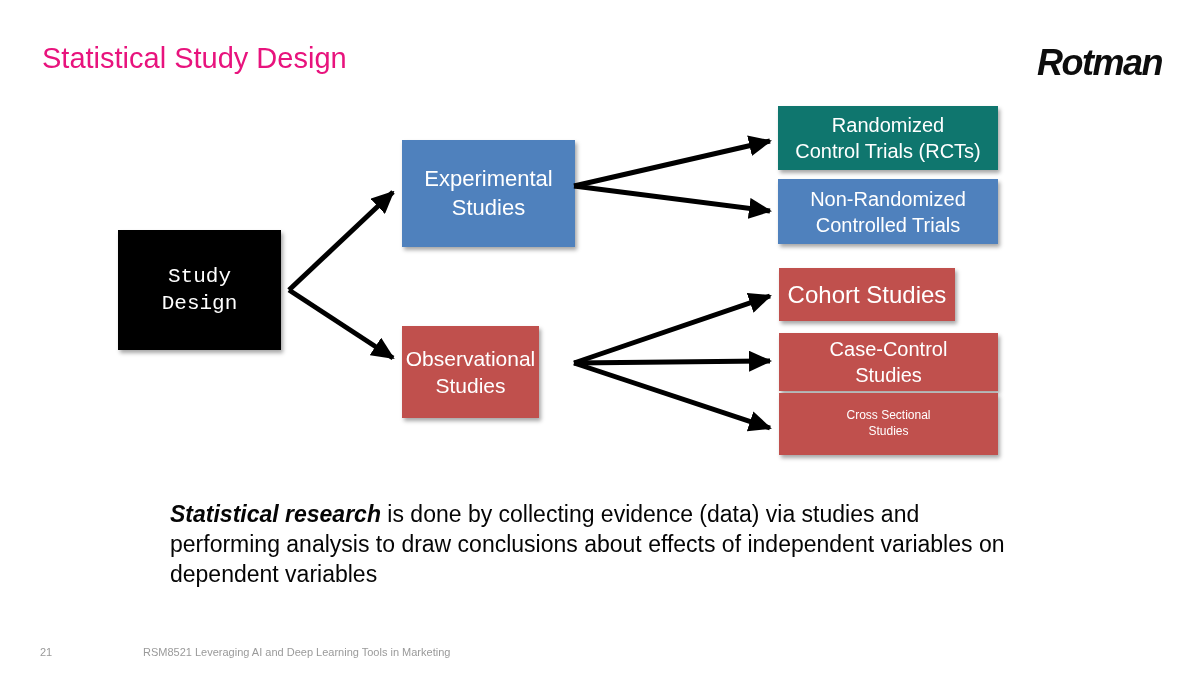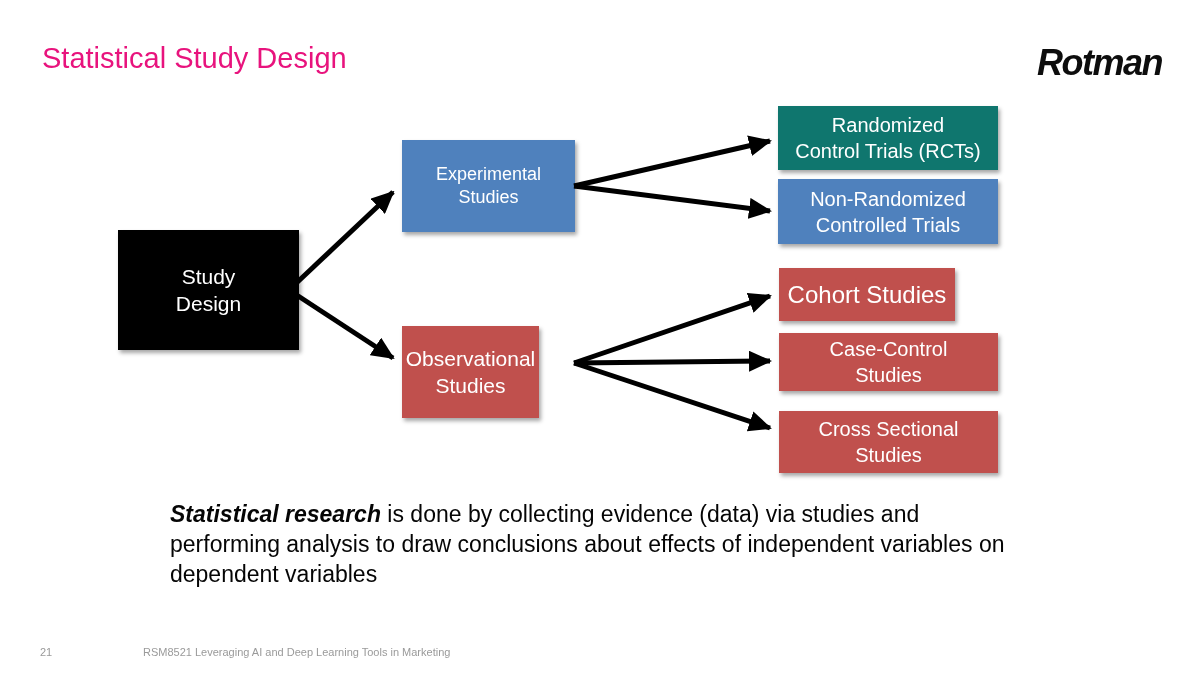--- a/index.html
+++ b/index.html
@@ -30,28 +30,28 @@
   }
 
   .node {
     position:absolute;
     display:flex; align-items:center; justify-content:center;
     text-align:center; color:#ffffff;
     white-space:pre-line;
     line-height:1.3;
     box-shadow:2px 3px 4px rgba(0,0,0,0.35);
   }
-  #node-root        { left:118px; top:230px; width:181px; height:120px; font-size:21px; }
-  #node-exp         { left:402px; top:140px; width:173px; height:92px;  font-size:18px; }
+  #node-root        { left:118px; top:230px; width:163px; height:120px; font-size:21px;font-family:Liberation Mono, monospace; }
+  #node-exp         { left:402px; top:140px; width:173px; height:107px;  font-size:22px; }
   #node-obs         { left:402px; top:326px; width:137px; height:92px;  font-size:21px; }
   #node-rct         { left:778px; top:106px; width:220px; height:64px;  font-size:20px; }
   #node-nonrct      { left:778px; top:179px; width:220px; height:65px;  font-size:20px; }
   #node-cohort      { left:779px; top:268px; width:176px; height:53px;  font-size:24px;text-align:center; }
   #node-casecontrol { left:779px; top:333px; width:219px; height:58px;  font-size:20px; }
-  #node-cross       { left:779px; top:411px; width:219px; height:62px;  font-size:20px; }
+  #node-cross       { left:779px; top:393px; width:219px; height:62px;  font-size:12px; }
 
   .body-text {
     position:absolute; left:170px; top:499px; width:840px; margin:0;
     font-size:23px; line-height:30px; color:#050505;
   }
   .body-text .lead { font-weight:700; font-style:italic; }
 
   .footer-page {
     position:absolute; left:40px; top:646px;
     font-size:11px; color:#9a9a9a;

